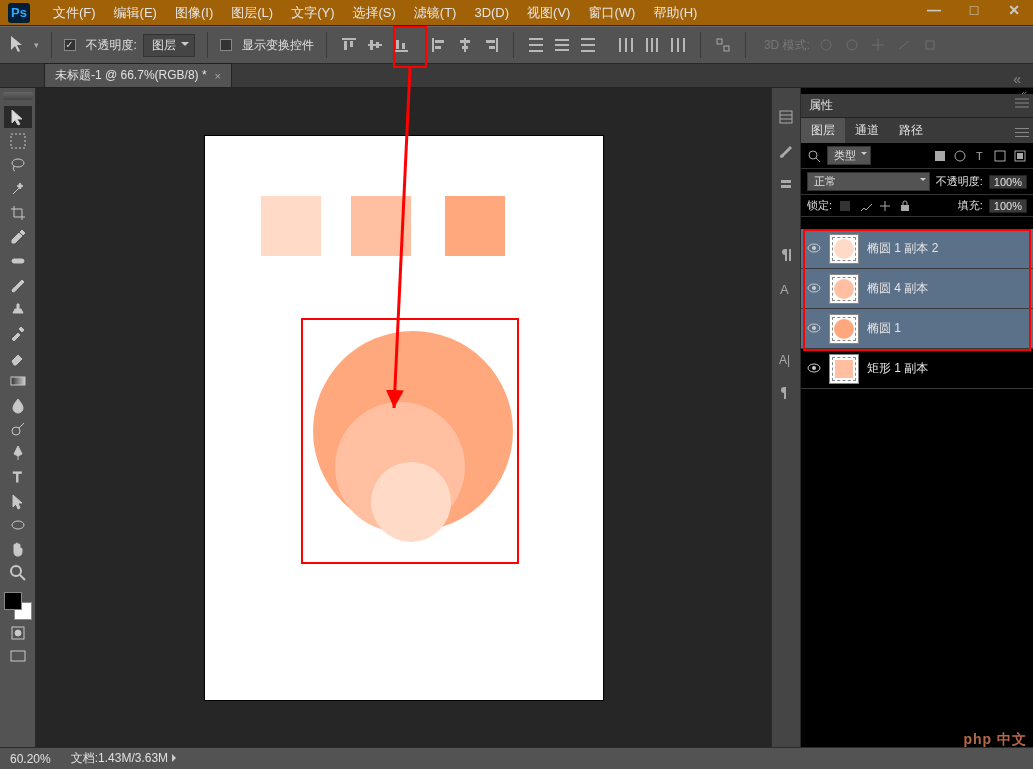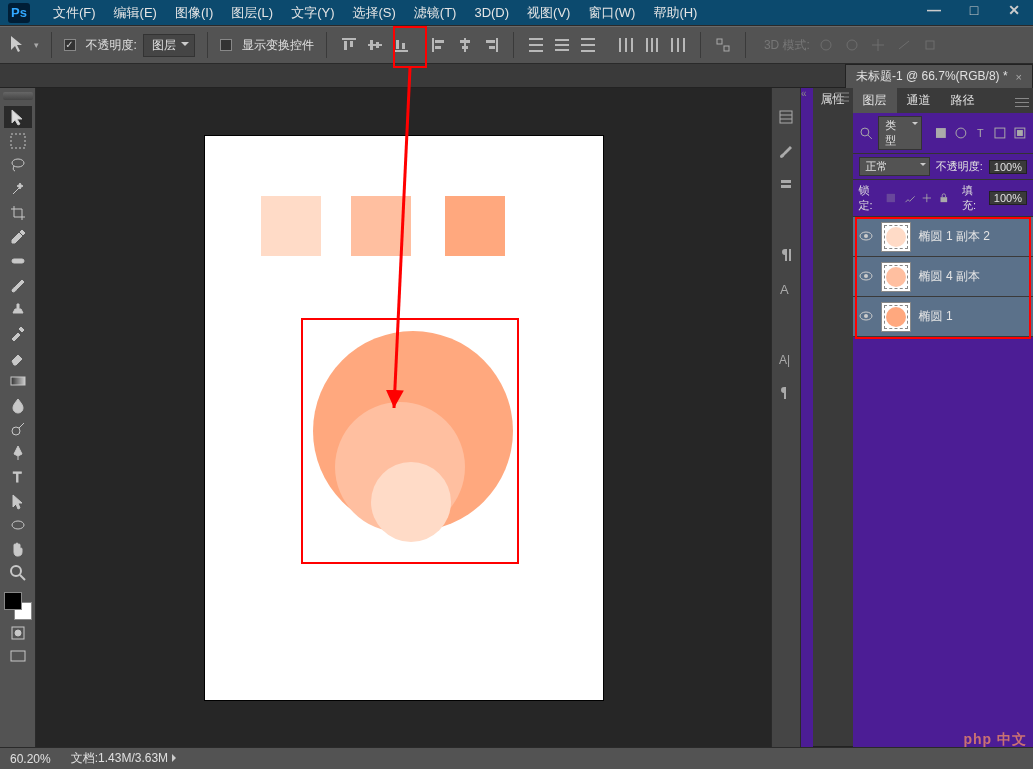--- a/index.html
+++ b/index.html
@@ -1,38 +1,38 @@
 <!DOCTYPE html>
 <html><head>
 <meta charset="utf-8">
 <style>
   * { box-sizing: border-box; margin: 0; padding: 0; font-family: "Microsoft YaHei", sans-serif; }
   body { background: #535353; width: 1033px; height: 769px; overflow: hidden; font-size: 12px; color: #e0e0e0; position: relative; }
 
   
-  .menubar { height: 26px; background: #0c4a6e; display: flex; align-items: center; padding-left: 8px; border-bottom: 1px solid #2a2a2a; position: relative; }
+  .menubar { height: 26px; background: #a16207; display: flex; align-items: center; padding-left: 8px; border-bottom: 1px solid #2a2a2a; position: relative; }
   .ps-logo { width: 22px; height: 20px; background: #001e36; color: #31a8ff; font-weight: bold; font-size: 13px; display: flex; align-items: center; justify-content: center; border-radius: 3px; margin-right: 14px; }
   .menu-item { padding: 0 9px; font-size: 13px; color: #e5e5e5; cursor: default; }
   .win-controls { position: absolute; right: 6px; top: 2px; display: flex; gap: 14px; font-size: 14px; font-weight: bold; color: #ccc; }
   .win-btn { width: 26px; text-align: center; }
 
   
   .options-bar { height: 38px; background: #535353; border-top: 1px solid #6a6a6a; border-bottom: 1px solid #2a2a2a; display: flex; align-items: center; padding: 0 8px; gap: 6px; }
   .move-tool-icon svg { width: 20px; height: 20px; }
   .checkbox { width: 12px; height: 12px; border: 1px solid #888; display: inline-block; vertical-align: middle; margin-right: 4px; background:#333;}
   .checkbox.checked::after { content:"✓"; font-size:10px; color:#ccc; display:block; line-height:10px; text-align:center;}
   .dropdown { background: #454545; border: 1px solid #333; padding: 2px 18px 2px 8px; position: relative; font-size: 12px; }
   .dropdown::after { content: ""; position: absolute; right: 5px; top: 7px; border: 4px solid transparent; border-top-color: #ccc; }
   .sep-v { width: 1px; height: 26px; background: #3a3a3a; margin: 0 6px; }
   .align-btn { width: 20px; height: 20px; display:inline-flex; align-items:center; justify-content:center; fill:#b8b8b8; }
   .align-btn svg{width:16px;height:16px;}
   .mode3d { color:#777; font-size:12px; margin-left:6px;}
 
   
-  .doc-tabs { height: 24px; background: #3a3a3a; display: flex; align-items: flex-end; padding-left: 44px; border-bottom: 1px solid #222; flex-direction: column; }
+  .doc-tabs { height: 24px; background: #3a3a3a; display: flex; align-items: flex-end; padding-left: 44px; border-bottom: 1px solid #222; }
   .doc-tab { background: #535353; padding: 3px 10px; font-size: 12px; border: 1px solid #222; border-bottom: none; display:flex; align-items:center; gap:8px;}
   .tab-close { color:#aaa; font-size:11px;}
   .tab-arrows { margin-left:auto; margin-right:6px; color:#888; font-size:14px; letter-spacing:6px;}
 
   
   .workspace { display: flex; height: calc(769px - 26px - 38px - 24px - 22px); }
   .tool-col { width: 36px; background: #535353; border-right: 1px solid #2a2a2a; padding: 4px 0; display: flex; flex-direction: column; align-items: center; gap: 2px; }
   .tool-col .hdr{height:8px; width:30px; background:linear-gradient(#666,#444); margin-bottom:4px; border-radius:2px;}
   .tool { width: 28px; height: 22px; display: flex; align-items: center; justify-content: center; fill:#c8c8c8; stroke:#c8c8c8;}
   .tool.active { background:#2a2a2a; }
@@ -50,36 +50,36 @@
   .circ { position:absolute; border-radius:50%; }
   .c1 { width: 200px; height: 200px; background:#ffa87e; left: 108px; top: 195px;}
   .c2 { width: 130px; height: 130px; background:#ffbfa0; left: 130px; top: 266px;}
   .c3 { width: 80px; height: 80px; background:#ffdbc7; left: 166px; top: 326px;}
   .sel-box { position:absolute; border: 2px solid #ff0000; }
   .canvas .sel-box { left: 96px; top: 182px; width: 218px; height: 246px; }
 
   .right-panels { width: 262px; display: flex; }
   .icon-strip { width: 30px; background: #454545; border-left:1px solid #2a2a2a; border-right:1px solid #2a2a2a; padding-top: 20px; display:flex; flex-direction:column; align-items:center; gap:16px; }
   .icon-strip .ic { width:18px; height:18px; fill:#aaa; }
-  .panel-stack { flex:1; background: #4c1d95; display:flex; flex-direction:row;}
+  .panel-stack { flex:1; background: #000000; display:flex; flex-direction:column;}
   .panel-header { background:#3a3a3a; padding: 3px 8px; font-size:12px; border-bottom:1px solid #222; position:relative;}
   .panel-header .menu-ic{position:absolute; right:4px; top:4px; fill:#888; width:14px; height:10px;}
   .prop-body { padding: 8px 10px; font-size:12px; color:#ccc; height: 300px; border-bottom:1px solid #222; position:relative;}
   .trash-ic { position:absolute; bottom:4px; right:8px; fill:#888; width:14px; height:14px;}
 
   .layers-panel { flex:1; display:flex; flex-direction:column; min-height:0;}
   .layer-tabs { display:flex; background:#3a3a3a; font-size:12px;}
   .layer-tab { padding:4px 10px; }
   .layer-tab.active { background:#535353;}
   .layer-row-bar { display:flex; align-items:center; padding:3px 6px; gap:6px; border-bottom:1px solid #333; font-size:11px;}
   .layer-row-bar .ic{width:14px;height:14px;fill:#aaa;}
   .layer-row-bar .sdrop{background:#535353; border:1px solid #333; padding:1px 14px 1px 6px; position:relative; font-size:11px;}
   .layer-row-bar .sdrop::after{content:""; position:absolute; right:3px; top:5px; border:3px solid transparent; border-top-color:#ccc;}
   .pct-box { background:#3a3a3a; border:1px solid #222; padding:0 4px; font-size:11px;}
-  .layer-list { flex:1; overflow:hidden; position:relative;}
+  .layer-list { flex:1; overflow:hidden; position:relative;margin-top:12px;}
   .layer-item { display:flex; align-items:center; height:40px; padding:0 6px; gap:8px; border-bottom:1px solid #3a3a3a;}
   .layer-item.sel { background:#5b718a;}
   .eye { width:14px; text-align:center;}
   .eye svg{width:14px; height:10px; fill:#ccc;}
   .thumb { width:30px; height:30px; background:#fff; border:1px solid #888; display:flex; align-items:center; justify-content:center; font-size:8px; position:relative;}
   .thumb .dashed{position:absolute; inset:2px; border:1px dashed #888;}
   .thumb .tc{width:20px; height:20px; border-radius:50%;}
   .thumb .ts{width:18px; height:18px;}
   .layer-name{font-size:12px; color:#e5e5e5;}
   .sel-border-layers { position:absolute; border:2px solid #ff0000; left:2px; right:2px; top:0; height:122px; pointer-events:none;}
@@ -530,20 +530,31 @@
               <span class="eye"><svg viewBox="0 0 14 10">
                   <ellipse cx="7" cy="5" rx="6" ry="4" fill="none" stroke="#ccc"></ellipse>
                   <circle cx="7" cy="5" r="2" fill="#ccc"></circle>
                 </svg></span>
               <span class="thumb">
                 <span class="dashed"></span>
                 <span class="tc" style="background:#ffa87e"></span>
               </span>
               <span class="layer-name">椭圆 1</span>
             </div>
+            <div class="layer-item">
+              <span class="eye"><svg viewBox="0 0 14 10">
+                  <ellipse cx="7" cy="5" rx="6" ry="4" fill="none" stroke="#ccc"></ellipse>
+                  <circle cx="7" cy="5" r="2" fill="#ccc"></circle>
+                </svg></span>
+              <span class="thumb">
+                <span class="dashed"></span>
+                <span class="ts" style="background:#ffbfa0"></span>
+              </span>
+              <span class="layer-name">矩形 1 副本</span>
+            </div>
           </div>
       </div>
     </div>
   </div>
 </div>
 
 <div class="status-bar">
   <span>60.20%</span>
   <span><span>文档:1.43M/3.63M</span><span class="tri"></span></span>
 </div>

